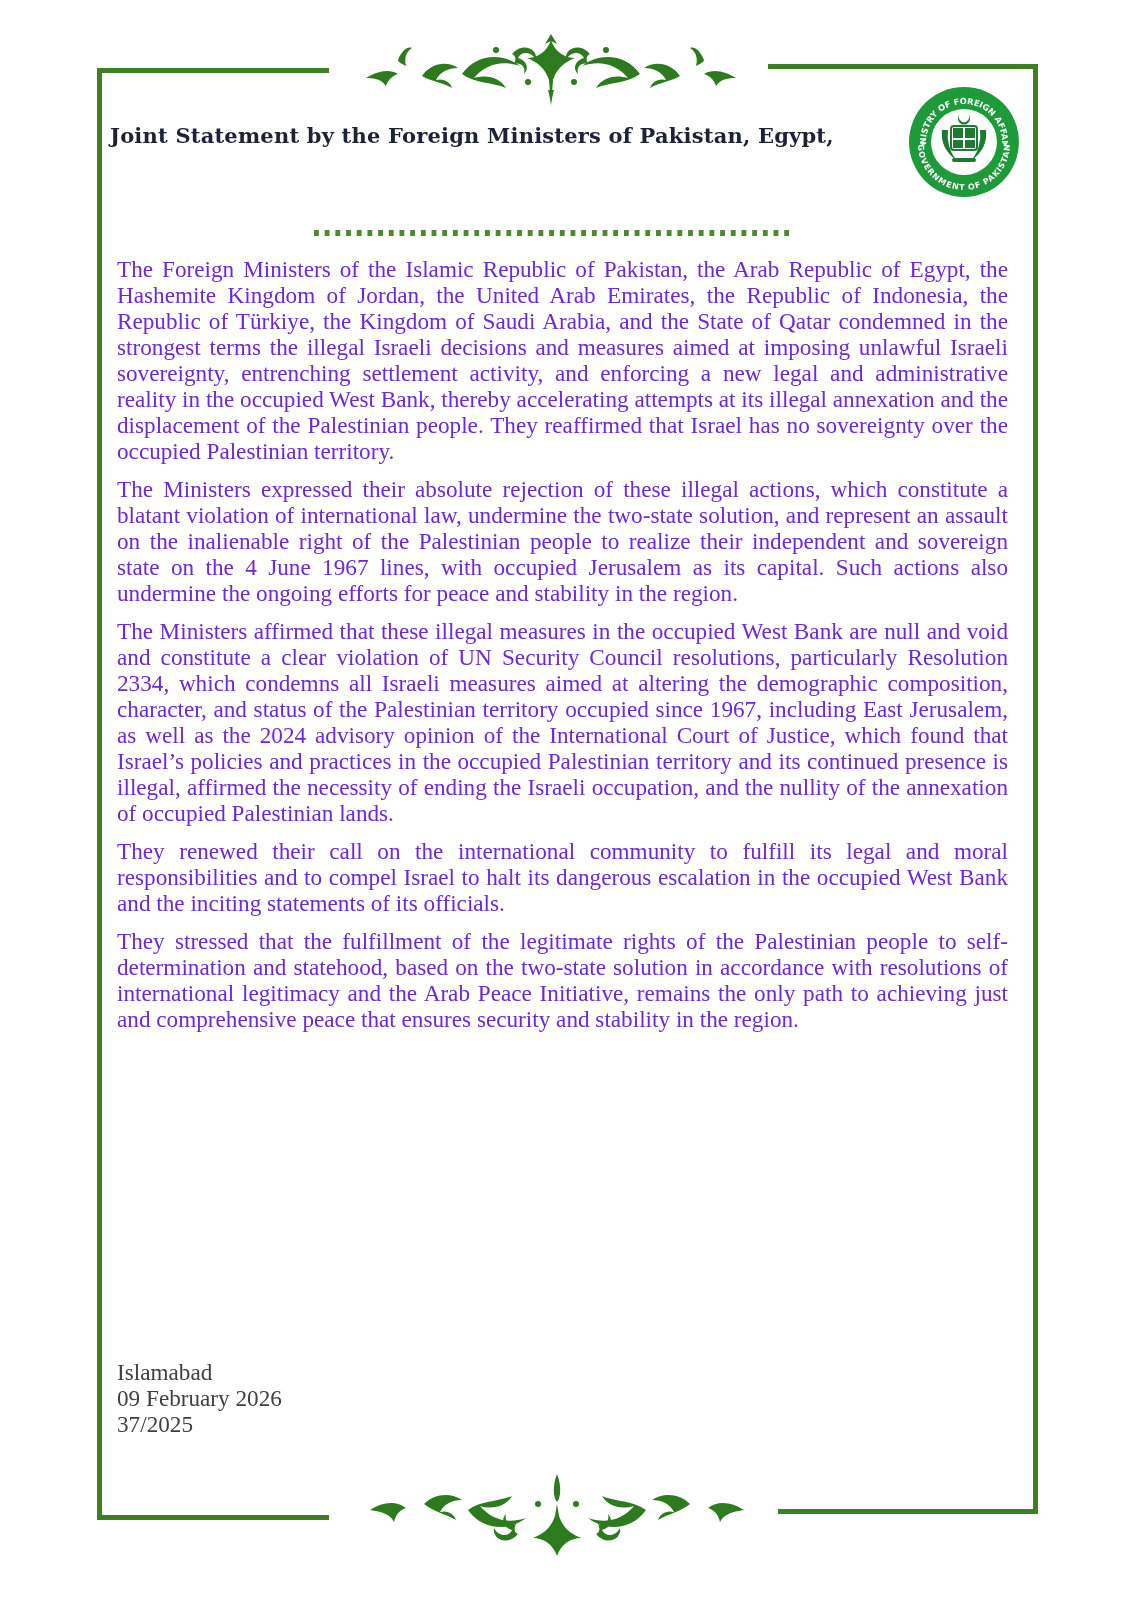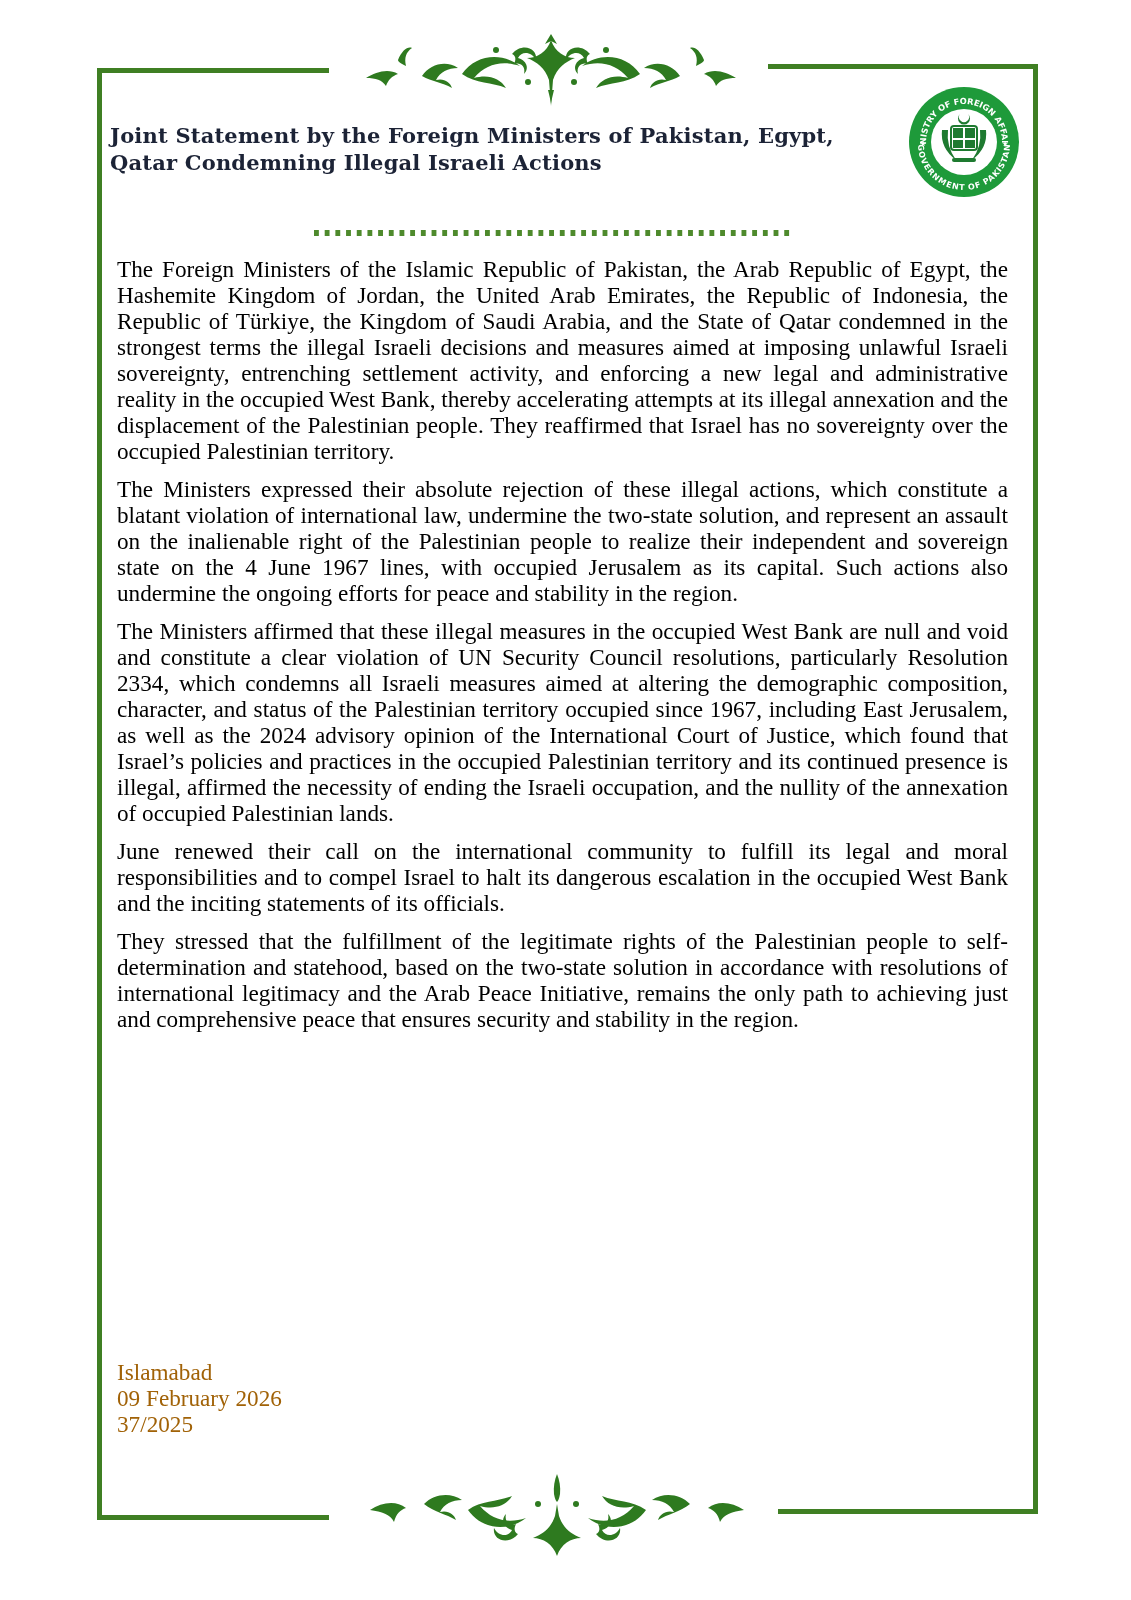--- a/index.html
+++ b/index.html
@@ -28,27 +28,27 @@
   }
   .dots {
     position:absolute; left:314px; top:230px; width:478px; height:6px;
     background-image: linear-gradient(to right, #4e8a2c 0 5px, transparent 5px 10.7px);
     background-size:10.7px 6px; background-repeat:repeat-x;
   }
 
   .body {
     position:absolute; left:117px; top:256px; width:891px;
     font-family:"Liberation Serif", serif; font-size:23.2px; line-height:26px;
-    color:#000000; text-align:justify; hyphens:none;
+    color:#6d28d9; text-align:justify; hyphens:none;
   }
   .body p { margin:0 0 12px 0; text-align:justify; text-align-last:left; }
 
   .sign {
     position:absolute; left:117px; top:1359px;
-    font-family:"Liberation Serif", serif; font-size:23.2px; line-height:26px; color:#a16207;
+    font-family:"Liberation Serif", serif; font-size:23.2px; line-height:26px; color:#404040;
   }
   .sign div { white-space:nowrap; }
 </style>
 </head>
 <body>
 
 <div class="page">
 
   <div class="bar top-left-h"></div>
   <div class="bar top-right-h"></div>
@@ -102,30 +102,29 @@
       <rect x="45" y="54" width="10" height="8"></rect>
         <rect x="57" y="54" width="10" height="8"></rect>
       <path d="M34 44 q-2 18 14 30 q-10 -14 -8 -30z"></path>
       <path d="M78 44 q2 18 -14 30 q10 -14 8 -30z"></path>
       <rect x="44" y="72" width="24" height="4" rx="2"></rect>
     </g>
   </svg>
 
   <div class="title">
     <div>Joint Statement by the Foreign Ministers of Pakistan, Egypt,</div>
-    <div>Qatar Condemning Illegal Israeli Actions</div>
   </div>
 
   <div class="dots"></div>
 
   <div class="body">
     <p>The Foreign Ministers of the Islamic Republic of Pakistan, the Arab Republic of Egypt, the Hashemite Kingdom of Jordan, the United Arab Emirates, the Republic of Indonesia, the Republic of Türkiye, the Kingdom of Saudi Arabia, and the State of Qatar condemned in the strongest terms the illegal Israeli decisions and measures aimed at imposing unlawful Israeli sovereignty, entrenching settlement activity, and enforcing a new legal and administrative reality in the occupied West Bank, thereby accelerating attempts at its illegal annexation and the displacement of the Palestinian people. They reaffirmed that Israel has no sovereignty over the occupied Palestinian territory.</p>
     <p>The Ministers expressed their absolute rejection of these illegal actions, which constitute a blatant violation of international law, undermine the two-state solution, and represent an assault on the inalienable right of the Palestinian people to realize their independent and sovereign state on the 4 June 1967 lines, with occupied Jerusalem as its capital. Such actions also undermine the ongoing efforts for peace and stability in the region.</p>
     <p>The Ministers affirmed that these illegal measures in the occupied West Bank are null and void and constitute a clear violation of UN Security Council resolutions, particularly Resolution 2334, which condemns all Israeli measures aimed at altering the demographic composition, character, and status of the Palestinian territory occupied since 1967, including East Jerusalem, as well as the 2024 advisory opinion of the International Court of Justice, which found that Israel’s policies and practices in the occupied Palestinian territory and its continued presence is illegal, affirmed the necessity of ending the Israeli occupation, and the nullity of the annexation of occupied Palestinian lands.</p>
-    <p>June renewed their call on the international community to fulfill its legal and moral responsibilities and to compel Israel to halt its dangerous escalation in the occupied West Bank and the inciting statements of its officials.</p>
+    <p>They renewed their call on the international community to fulfill its legal and moral responsibilities and to compel Israel to halt its dangerous escalation in the occupied West Bank and the inciting statements of its officials.</p>
     <p>They stressed that the fulfillment of the legitimate rights of the Palestinian people to self-determination and statehood, based on the two-state solution in accordance with resolutions of international legitimacy and the Arab Peace Initiative, remains the only path to achieving just and comprehensive peace that ensures security and stability in the region.</p>
   </div>
 
   <div class="sign">
     <div>Islamabad</div>
     <div>09 February 2026</div>
     <div>37/2025</div>
   </div>
 
   <svg class="ornament orn-bot" viewBox="0 0 378 88">

